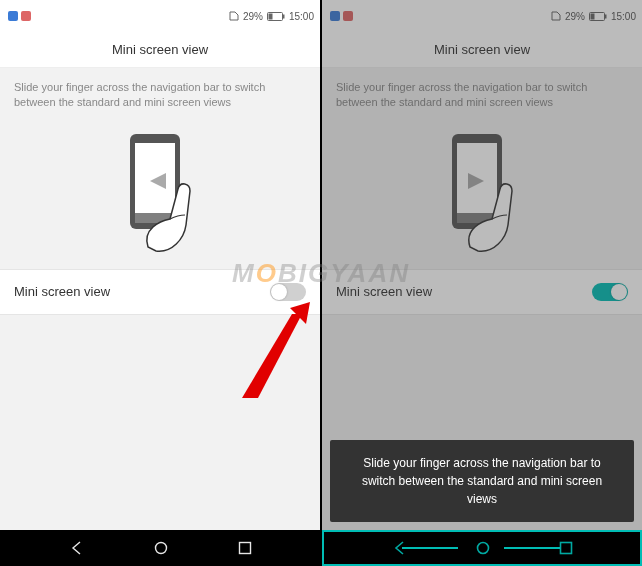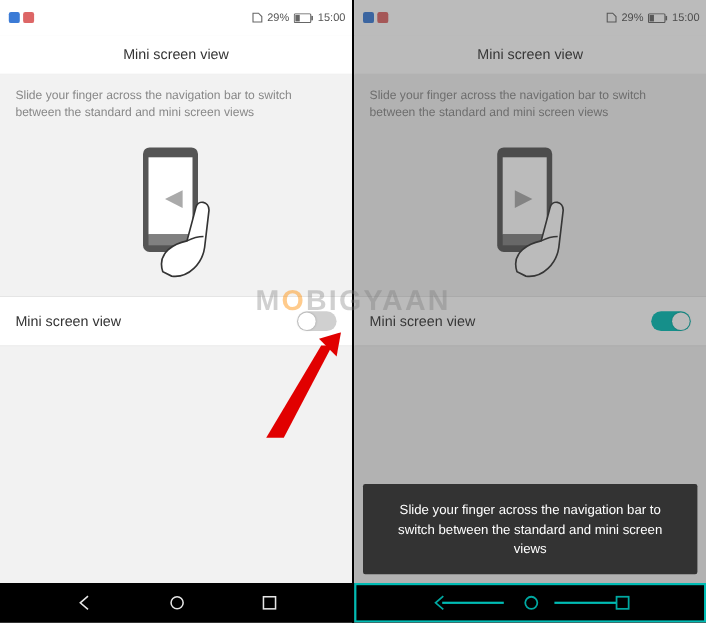--- a/index.html
+++ b/index.html
@@ -111,20 +111,21 @@
     position: absolute;
     left: 50%; top: 258px;
     transform: translateX(-50%);
     font-size: 26px;
     font-weight: 700;
     letter-spacing: 2px;
     color: rgba(120,120,120,0.35);
     z-index: 60;
     pointer-events: none;
     white-space: nowrap;
+    font-style: italic;
   }
   .watermark .accent { color: rgba(255,140,0,0.45); }
 
   
   .right .dim {
     position: absolute;
     inset: 0;
     background: rgba(60,60,60,0.35);
   }
   .right .statusbar, .right .titlebar, .right .instruction, .right .illust, .right .toggle-row { position: relative; }

